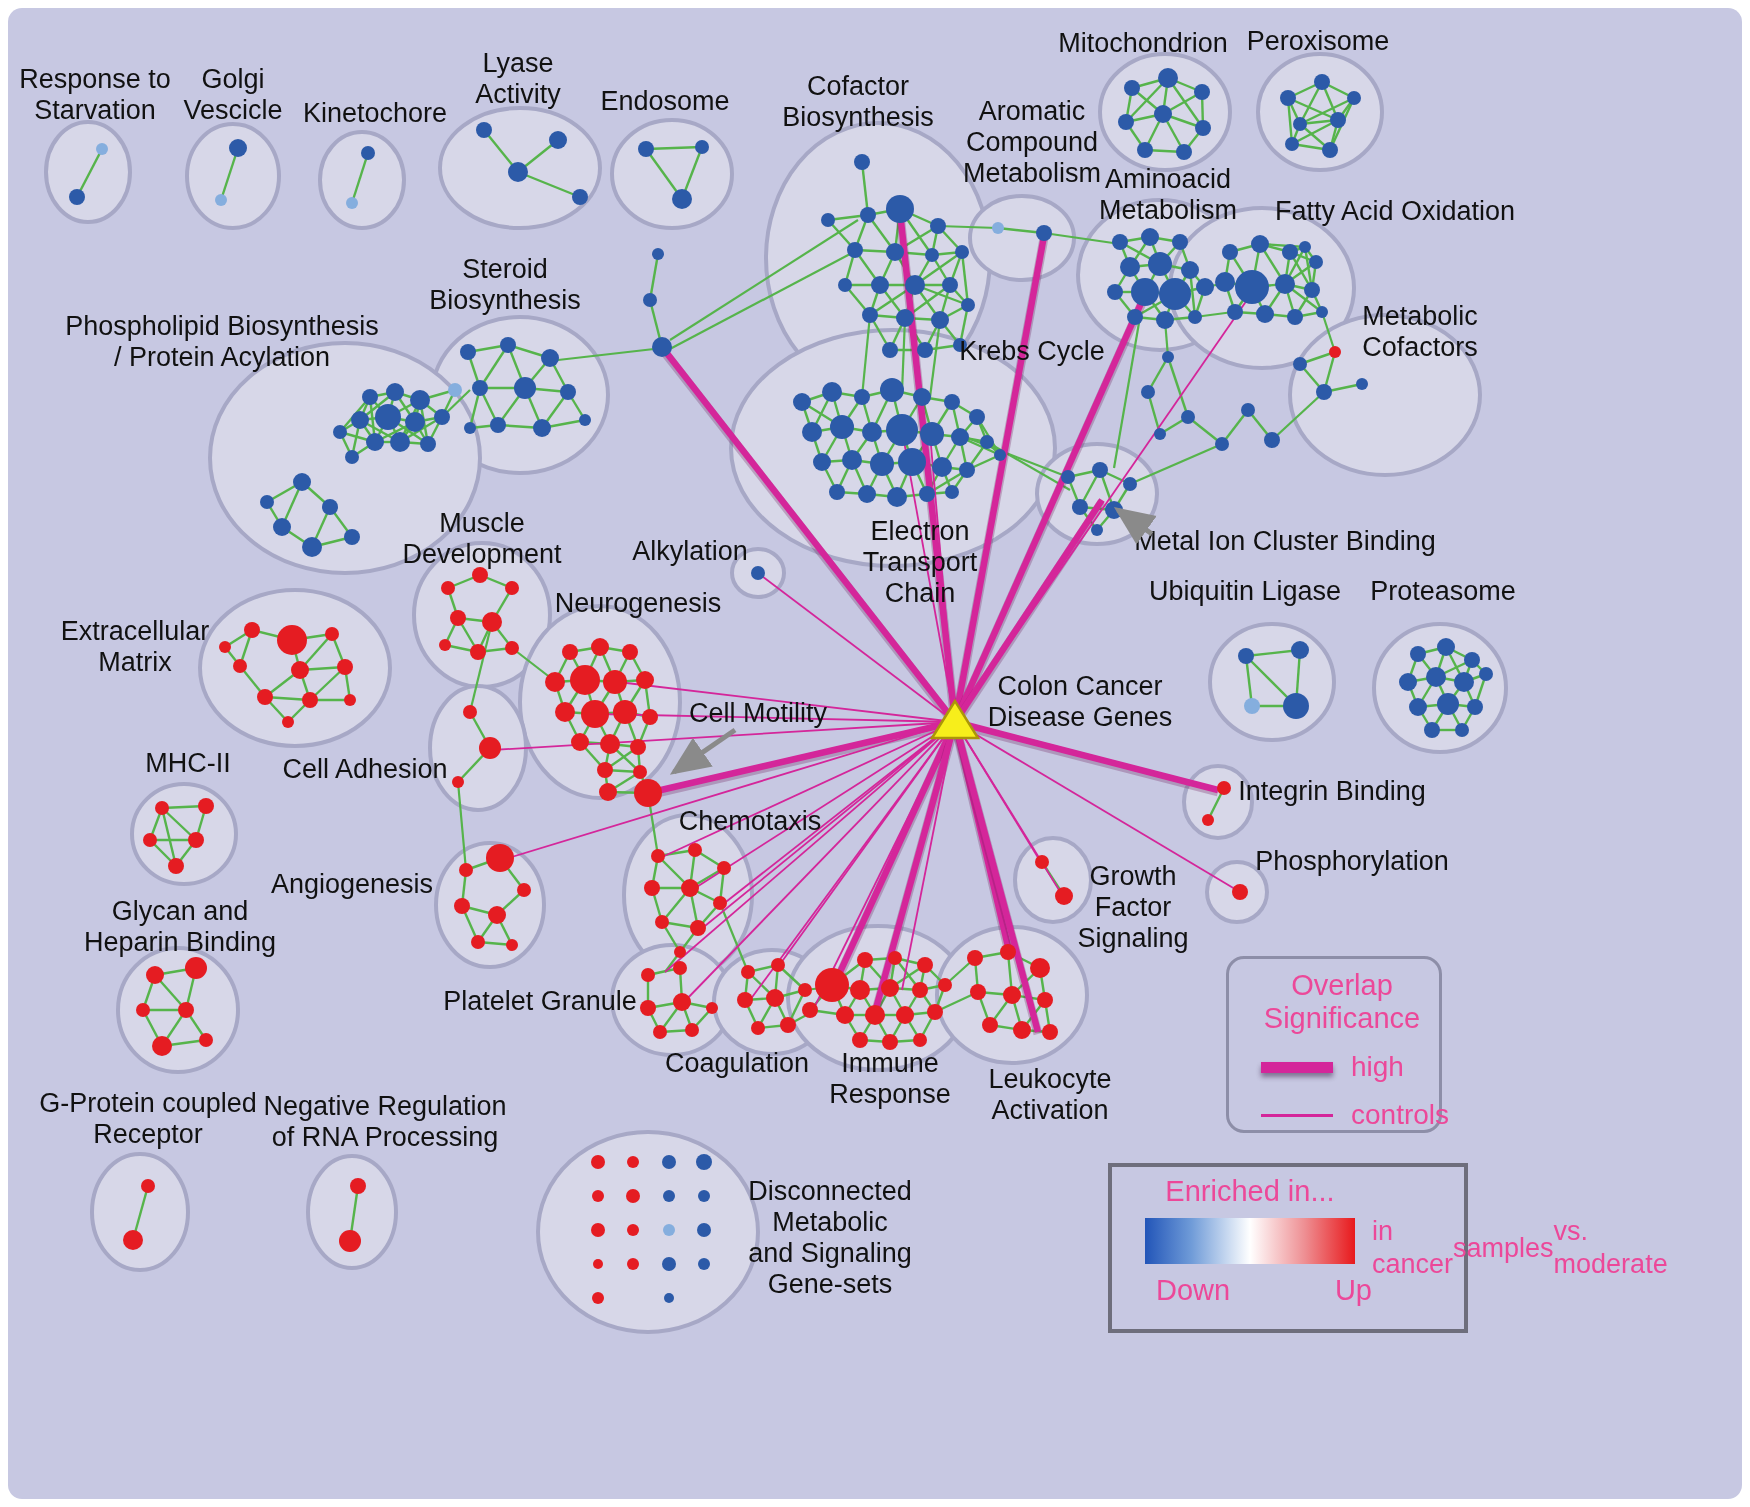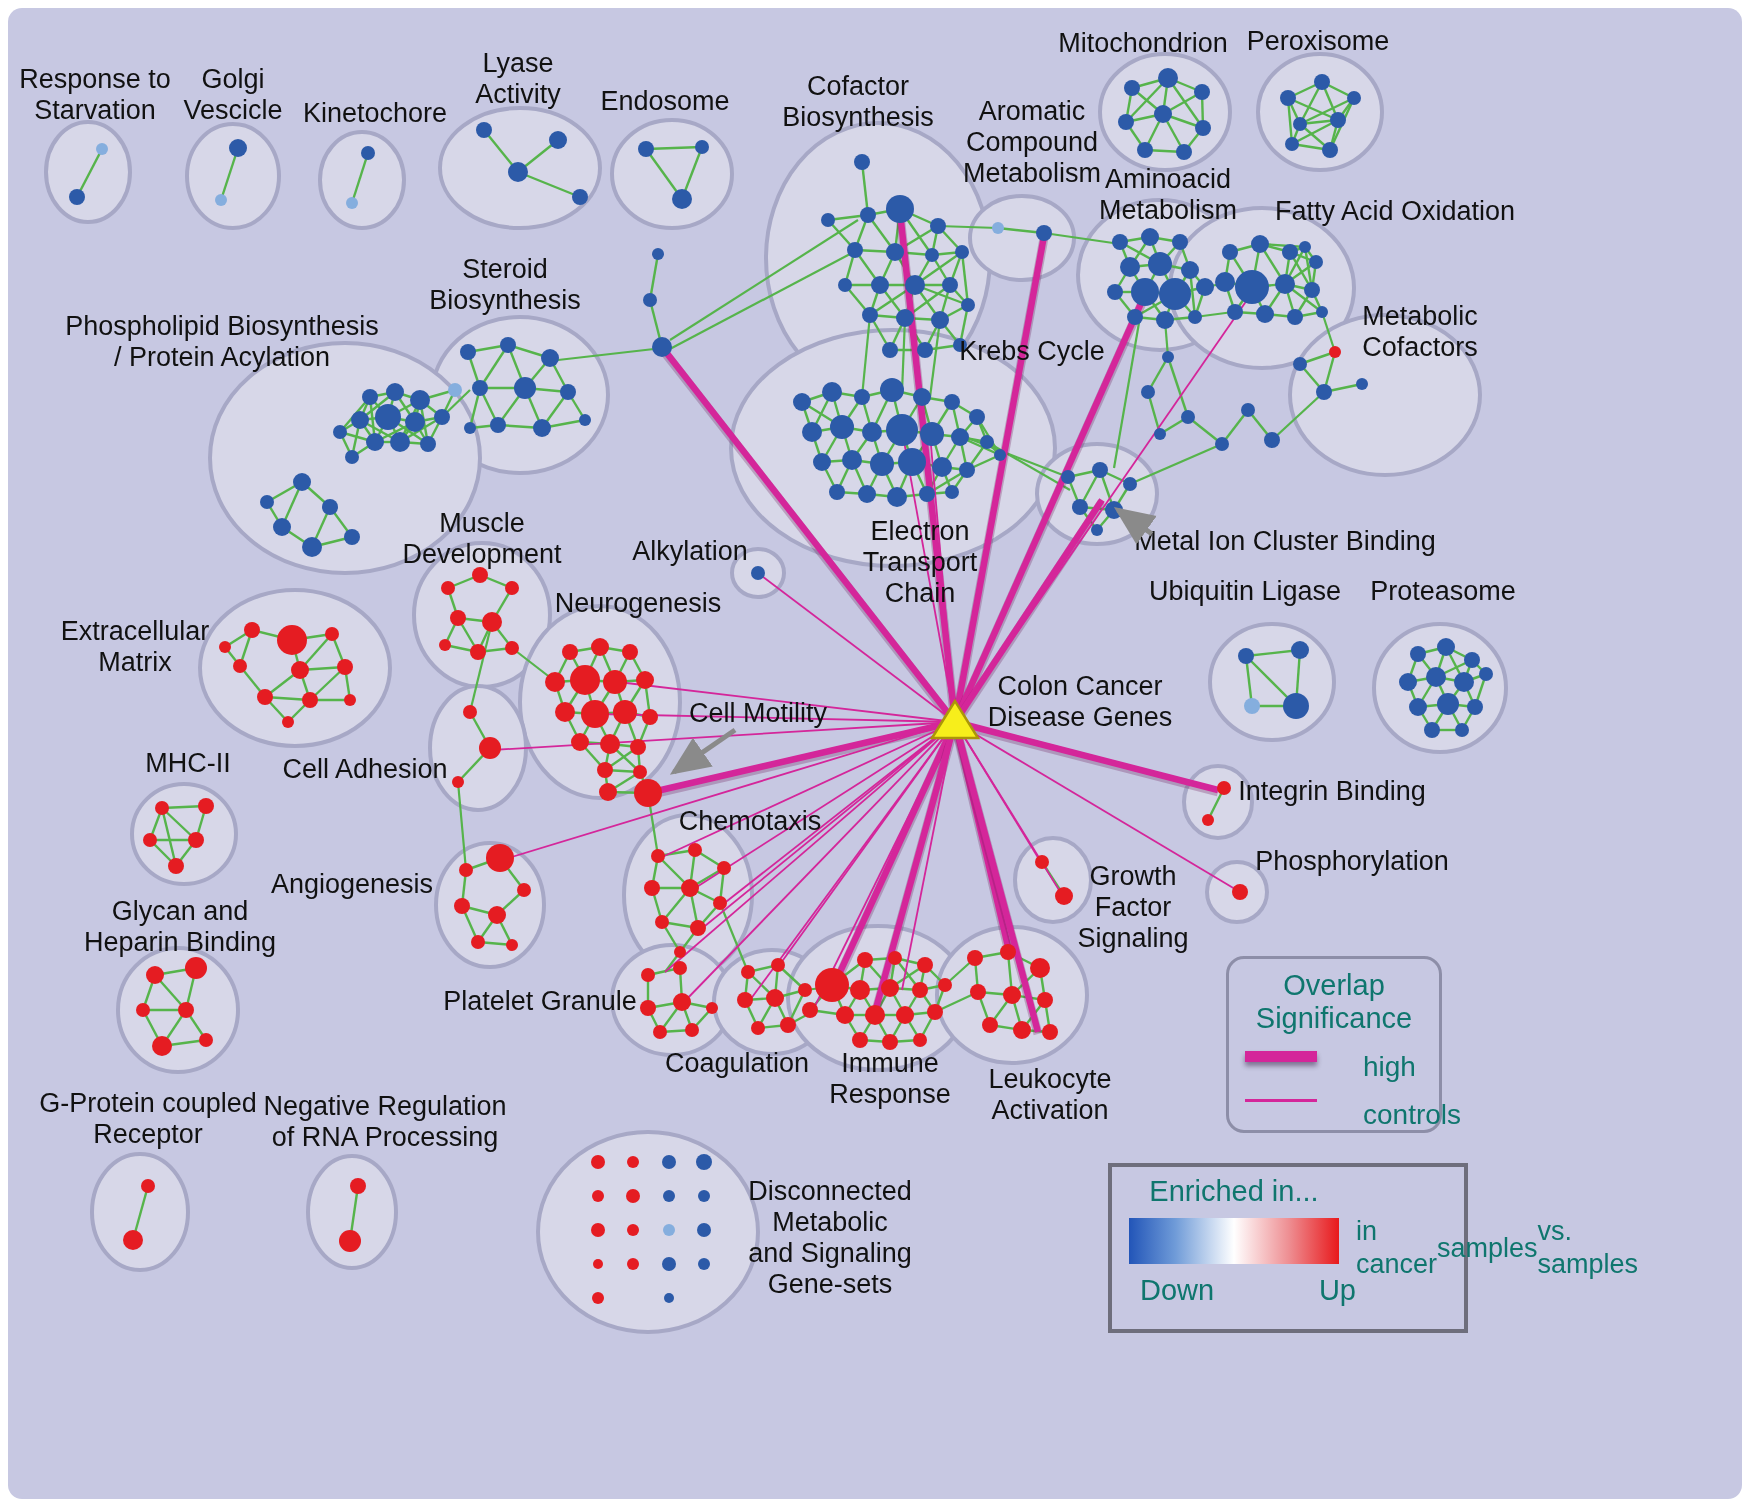--- a/index.html
+++ b/index.html
@@ -1,22 +1,22 @@
 <!DOCTYPE html>
 <html><head>
 <meta charset="utf-8">
 <style>
   html,body{margin:0;padding:0;background:#ffffff;}
   body{font-family:"Liberation Sans", sans-serif;}
   #figure{position:relative;width:1750px;height:1507px;background:#ffffff;overflow:hidden;}
   #net{position:absolute;left:0;top:0;}
-  .legend{position:absolute;box-sizing:border-box;color:#0f766e;}
+  .legend{position:absolute;box-sizing:border-box;color:#ec4899;padding-left:16px;}
   #overlap-legend{left:1226px;top:956px;width:216px;height:177px;border:3px solid #8d8ea8;border-radius:18px;}
   #overlap-legend .ltitle{text-align:center;font-size:29px;line-height:33px;margin-top:10px;}
-  .lrow{display:flex;align-items:flex-start;margin:16px 0 0 16px;gap:28px;}
+  .lrow{display:flex;align-items:center;margin:16px 0 0 16px;}
   .lswatch{width:72px;margin-right:18px;flex:0 0 auto;}
   .lswatch.high{height:11px;background:#d4269a;box-shadow:0 4px 5px rgba(40,10,50,.45);}
   .lswatch.moderate{height:3px;background:#d4269a;}
   .lrow span{font-size:28px;}
   #enriched-legend{left:1108px;top:1163px;width:360px;height:170px;border:4px solid #6e6e7c;display:flex;}
   .eleft{width:268px;display:flex;flex-direction:column;align-items:center;}
   .eleft .ltitle{font-size:29px;margin-top:8px;}
   .gradbar{width:210px;height:46px;margin-top:10px;
     background:linear-gradient(to right,#2255b8 0%,#6f9bd8 22%,#ffffff 50%,#ee8f93 76%,#e8191c 100%);}
   .gradlabels{width:216px;display:flex;justify-content:space-between;margin-top:10px;font-size:29px;margin-left:28px;}
@@ -1030,16 +1030,16 @@
       <div class="ltitle">Enriched in...</div>
       <div class="gradbar"></div>
       <div class="gradlabels">
         <span>Down</span>
         <span>Up</span>
       </div>
     </div>
     <div class="eright">
       <div>in cancer</div>
       <div>samples</div>
-      <div>vs. samples</div>
+      <div>vs. moderate</div>
     </div>
   </div>
 </div>
 
 </body></html>

